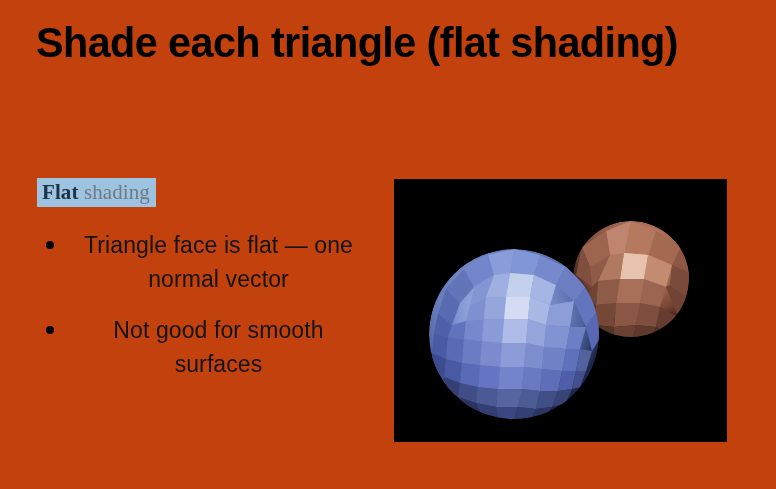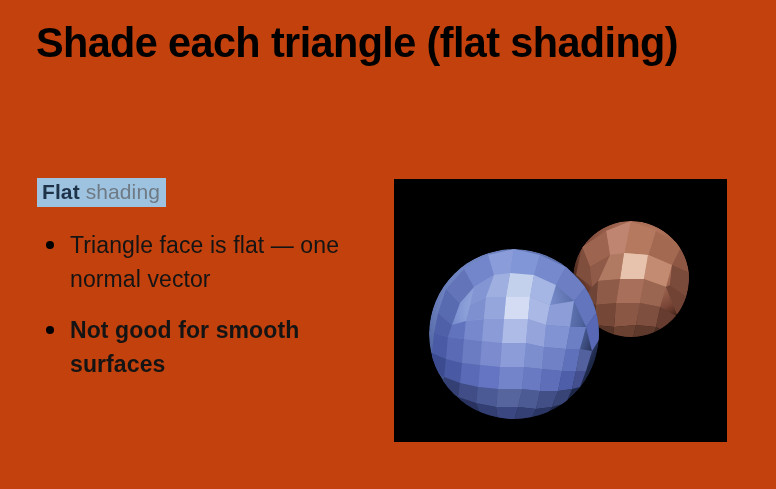--- a/index.html
+++ b/index.html
@@ -50,42 +50,44 @@
 
   .section-heading {
     display: inline-block;
     background: #9dc3e0;
     padding: 3px 6px 4px 5px;
     font-size: 21px;
     line-height: 22px;
     color: #6f7a84;
     letter-spacing: 0.1px;
     white-space: nowrap;
+    font-family: Liberation Serif, serif;
   }
   .section-heading .kw {
     font-weight: bold;
     color: #1f3348;
   }
 
   .bullet-list {
     list-style: none;
     margin: 0;
     padding: 0;
     margin-top: 21px;
   }
   .bullet-item {
     position: relative;
     padding-left: 33px;
     font-size: 23px;
     line-height: 34px;
     color: #141414;
     letter-spacing: 0.1px;
     margin-bottom: 17px;
-  }
-  .bullet-item:last-child { margin-bottom: 16px; font-weight: bold; }
+    text-align: center;
+  }
+  .bullet-item:last-child { margin-bottom: 16px; }
   .bullet-dot {
     position: absolute;
     left: 9px;
     top: 13px;
     width: 8px;
     height: 8px;
     border-radius: 50%;
     background: #000000;
   }
 

